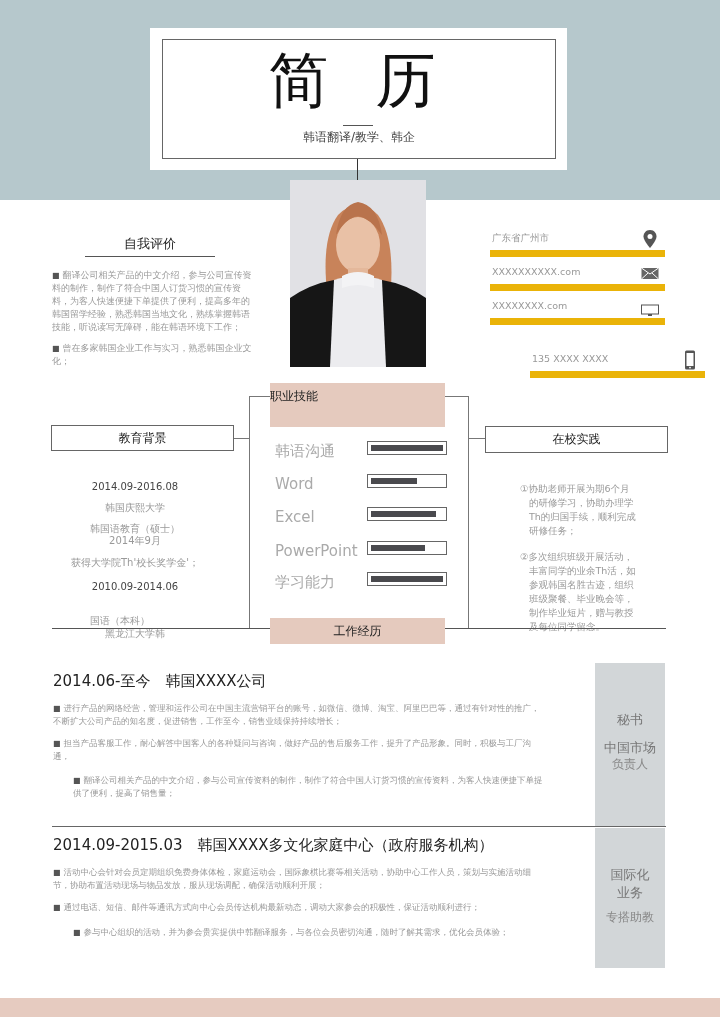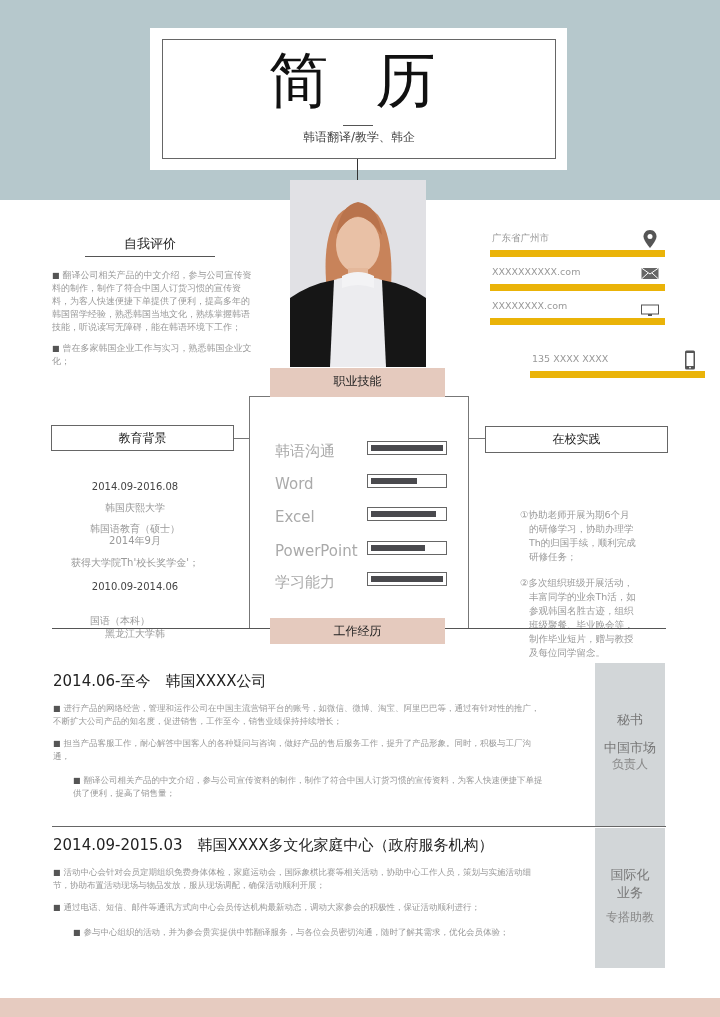--- a/index.html
+++ b/index.html
@@ -20,36 +20,36 @@
   .self-title { left: 85px; top: 235px; width: 130px; text-align: center; font-size: 13px; color: #222; }
   .self-rule { left: 85px; top: 256px; width: 130px; height: 1px; background: #555; }
   .self-body { left: 52px; top: 269px; width: 200px; font-size: 9px; line-height: 13px; color: #999; }
   .self-body p { margin-bottom: 8px; }
   .bullet { color: #555; margin-right: 3px; font-size: 8px; }
 
   .contact { left: 490px; width: 175px; height: 34px; border-bottom: 7px solid #eab308; }
   .contact .txt { position: absolute; left: 2px; top: 9px; font-size: 9.5px; color: #999; }
   .contact .ico { position: absolute; right: 6px; top: 6px; width: 18px; height: 20px; }
 
-  .skills-header { left: 270px; top: 368px; width: 175px; height: 29px; background: #e5cabe; text-align: center; line-height: 27px; font-size: 12px; color: #222; }
+  .skills-header { left: 270px; top: 383px; width: 175px; height: 44px; background: #e5cabe; text-align: left; line-height: 27px; font-size: 12px; color: #222; }
   .skills-frame { left: 249px; top: 396px; width: 220px; height: 232px; border-left: 1px solid #777; border-right: 1px solid #777; }
   .frame-top-l { left: 249px; top: 396px; width: 21px; height: 1px; background: #777; }
   .frame-top-r { left: 445px; top: 396px; width: 24px; height: 1px; background: #777; }
   .skill-label { left: 275px; font-size: 15px; color: #aaa; }
   .skill-bar { left: 367px; width: 80px; height: 14px; border: 1px solid #666; background: #fff; }
   .skill-fill { position: absolute; left: 3px; top: 3px; height: 6px; background: #4a4a4e; }
 
   .edu-header { left: 51px; top: 425px; width: 183px; height: 26px; border: 1px solid #666; text-align: center; line-height: 24px; font-size: 12px; color: #222; }
   .edu-conn { left: 234px; top: 438px; width: 15px; height: 1px; background: #777; }
   .edu-line { left: 60px; width: 150px; text-align: center; font-size: 10px; color: #999; line-height: 12px; }
   .edu-line.date { color: #444; }
 
   .prac-header { left: 485px; top: 426px; width: 183px; height: 27px; border: 1px solid #666; text-align: center; line-height: 25px; font-size: 12px; color: #222; }
   .prac-conn { left: 469px; top: 438px; width: 16px; height: 1px; background: #777; }
-  .prac-body { left: 520px; top: 508px; width: 118px; font-size: 9.5px; line-height: 14px; color: #999; }
+  .prac-body { left: 520px; top: 482px; width: 118px; font-size: 9.5px; line-height: 14px; color: #999; }
   .prac-body p { margin-bottom: 12px; text-indent: -9px; padding-left: 9px; }
 
   .mid-line { left: 52px; top: 628px; width: 614px; height: 1px; background: #555; }
   .work-header { left: 270px; top: 618px; width: 175px; height: 26px; background: #e5cabe; text-align: center; line-height: 26px; font-size: 12px; color: #222; }
 
   .job-title { left: 53px; font-size: 15px; color: #222; white-space: nowrap; }
   .job-body { left: 53px; width: 492px; font-size: 8.5px; line-height: 12px; color: #999; overflow: hidden; }
   .job-body p { margin-bottom: 10px; }
   .job-body p.indent { padding-left: 20px; margin-top: 12px; }
   .job-sep { left: 52px; top: 826px; width: 614px; height: 1px; background: #666; }

